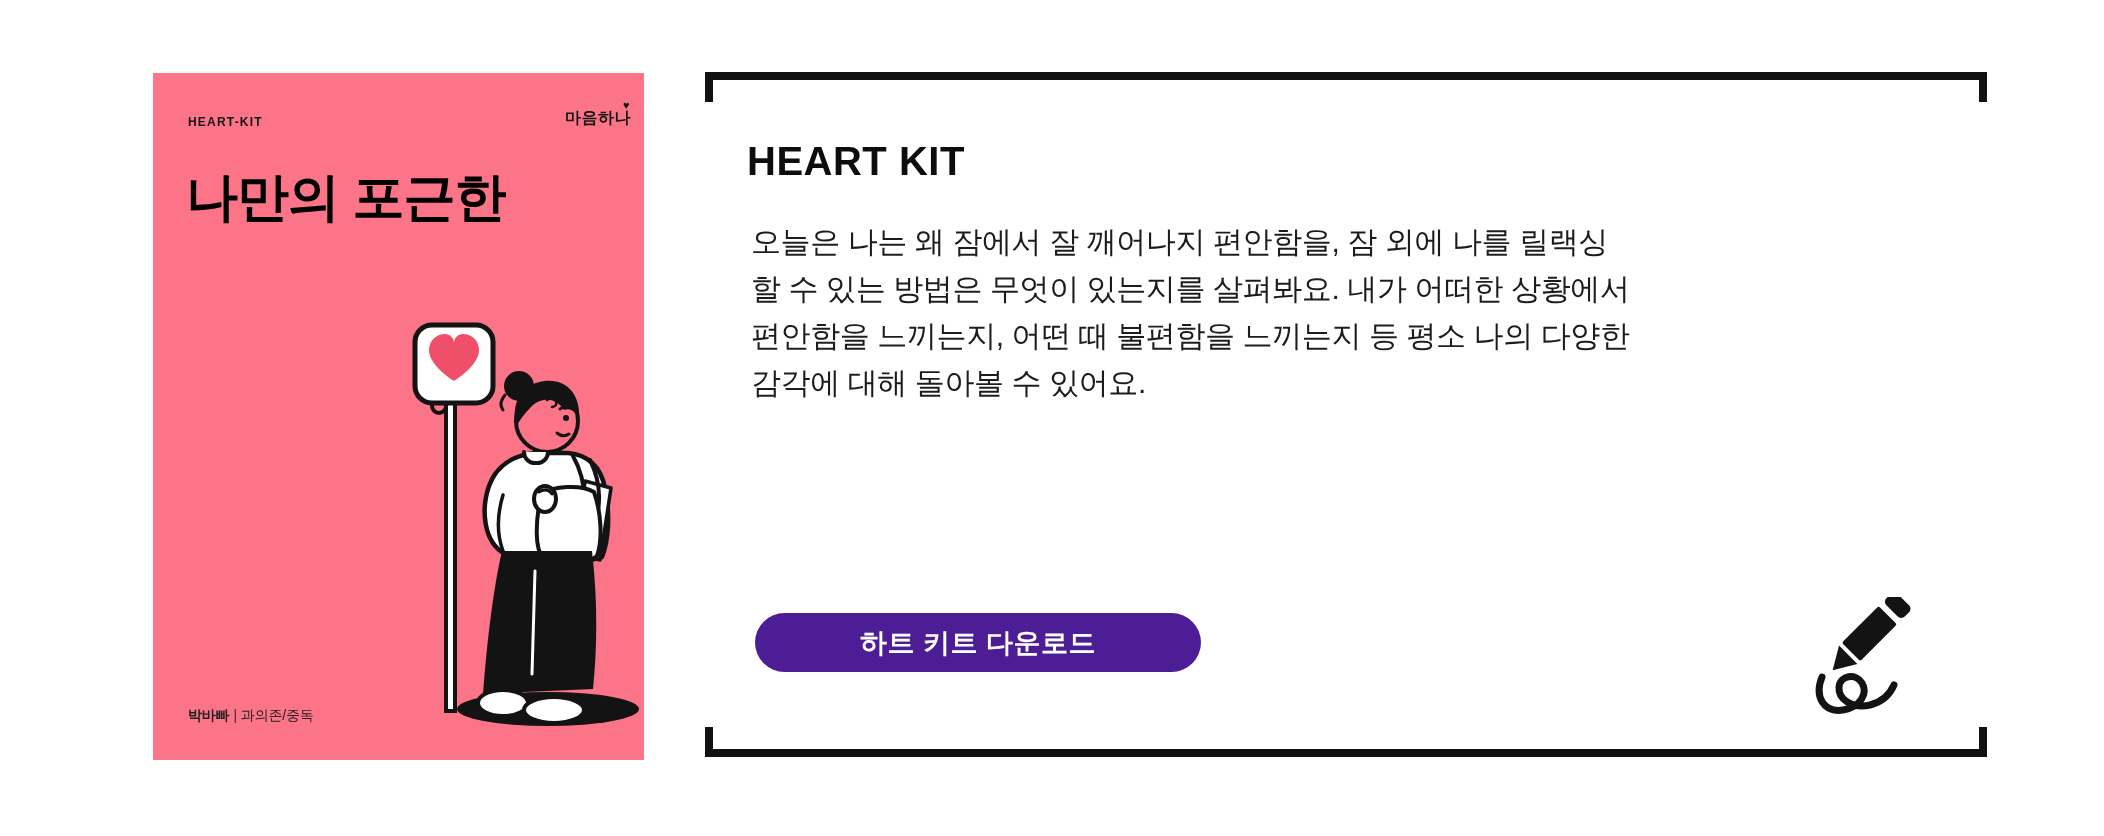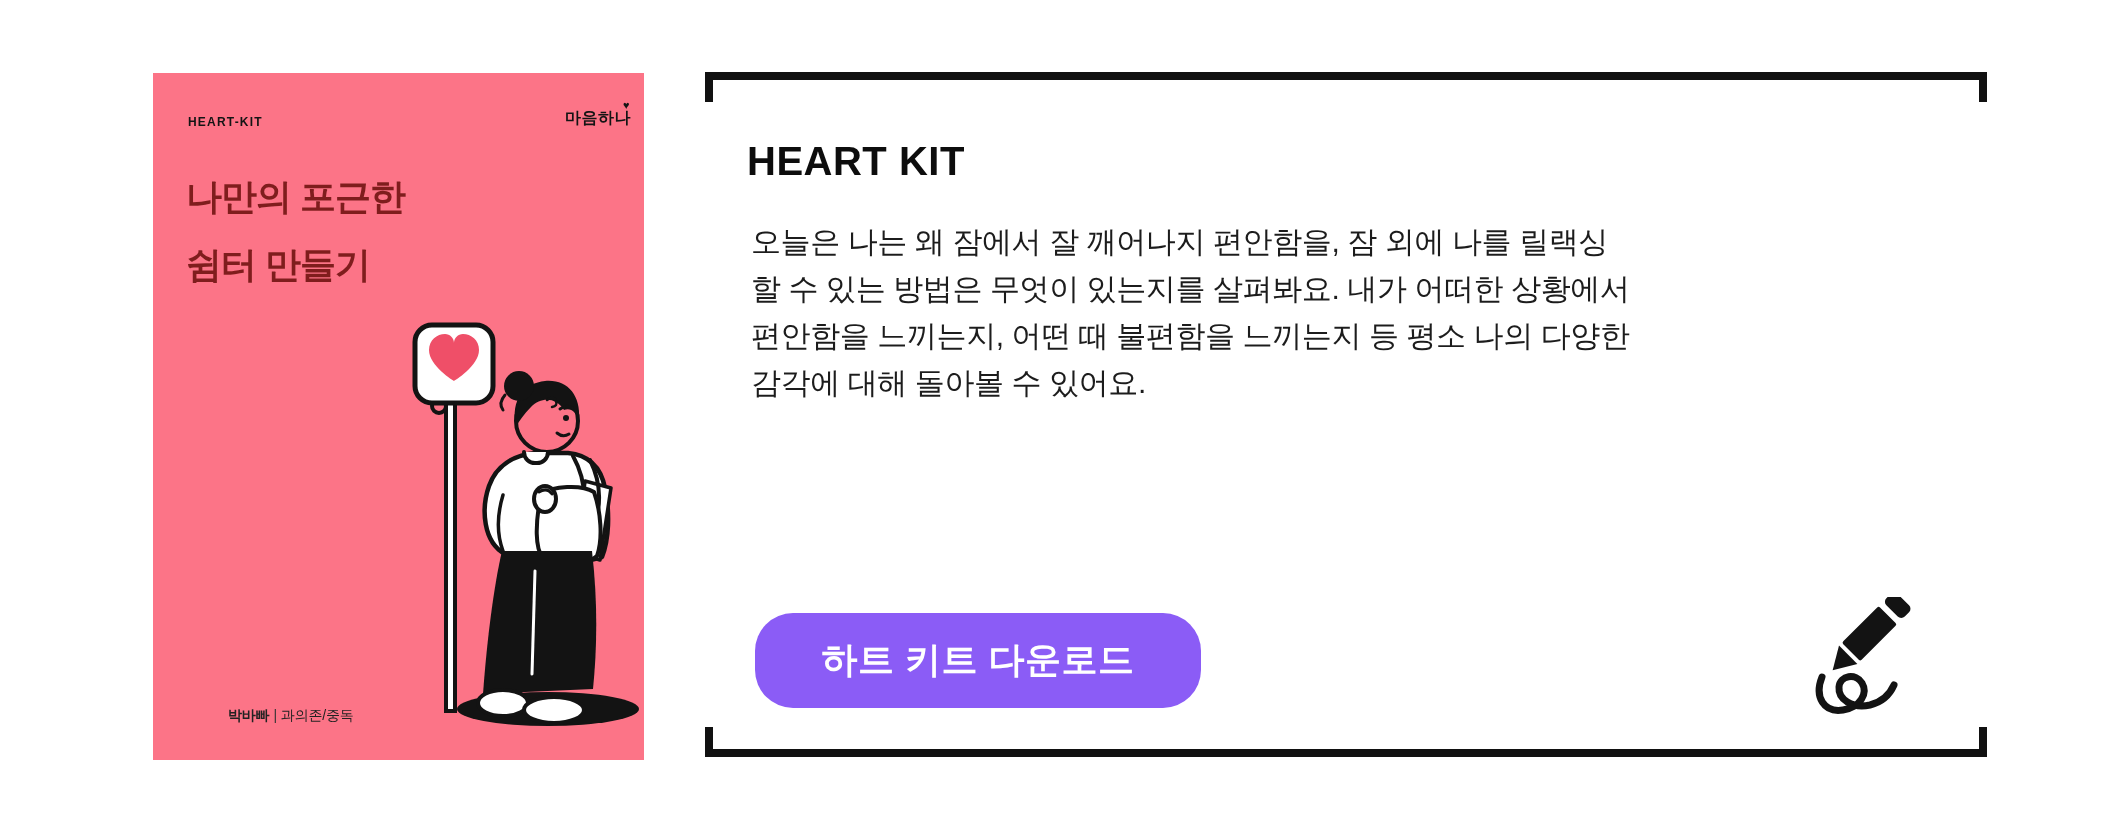--- a/index.html
+++ b/index.html
@@ -21,28 +21,28 @@
   }
   .poster-logo {
     position:absolute; right:13px; top:35px;
     font-size:16px; font-weight:800; color:#141414; letter-spacing:0.5px;
   }
   .poster-logo .logo-heart {
     position:absolute; top:-8px; right:1px; font-size:11px; line-height:1; color:#141414;
   }
   .poster-title {
     position:absolute; left:33px; top:90px;
-    font-size:36px; line-height:68px; font-weight:900;
-    letter-spacing:-1px; color:#7f1d1d;
+    font-size:52px; line-height:68px; font-weight:900;
+    letter-spacing:-1px; color:#000000;
   }
   .poster-credit {
     position:absolute; left:35px; top:634px;
     font-size:14px; color:#222; letter-spacing:-0.2px;
   }
-  .poster-credit .credit-author { font-weight:800;margin-left:40px; }
+  .poster-credit .credit-author { font-weight:800; }
   .poster-credit .credit-divider { padding:0 4px; color:#333; }
   .illustration {
     position:absolute; left:0; top:240px; width:491px; height:447px;
   }
 
   
   .panel {
     position:absolute; left:705px; top:72px; width:1282px; height:685px;
   }
   .frame-bar { position:absolute; left:0; right:0; height:8px; background:#111; }
@@ -59,24 +59,24 @@
     font-size:40px; line-height:1; font-weight:900;
     letter-spacing:0.5px; color:#0d0d0d;
   }
   .panel-paragraph {
     position:absolute; left:46px; top:146px;
     font-size:30px; line-height:47px; font-weight:400;
     color:#1c1c1c; letter-spacing:-0.4px;
   }
   .download-button {
     position:absolute; left:50px; top:541px;
-    width:446px; height:95px; border:none; border-radius:38px;
-    background:#8b5cf6; color:#ffffff;
+    width:446px; height:59px; border:none; border-radius:38px;
+    background:#4c1d95; color:#ffffff;
     font-family:"Liberation Sans", sans-serif;
-    font-size:36px; font-weight:600; letter-spacing:0.5px;
+    font-size:27px; font-weight:600; letter-spacing:0.5px;
     display:flex; align-items:center; justify-content:center;
     cursor:pointer;
   }
   .pencil-icon {
     position:absolute; right:62px; bottom:28px; width:115px; height:132px;
   }
 </style>
 </head>
 <body>
 
@@ -85,21 +85,20 @@
   <div class="poster">
     <div class="poster-kicker">HEART-KIT</div>
 
     <div class="poster-logo">
       <span>마음하나</span>
       <span class="logo-heart">♥</span>
     </div>
 
     <div class="poster-title">
       <div>나만의 포근한</div>
-      <div>쉼터 만들기</div>
     </div>
 
     <svg class="illustration" viewBox="0 0 491 447" aria-hidden="true">
 
       <ellipse cx="395" cy="396" rx="91" ry="17" fill="#131313"></ellipse>
 
       <rect x="293" y="86" width="9" height="312" fill="#ffffff" stroke="#131313" stroke-width="4"></rect>
       <circle cx="286" cy="93" r="7" fill="none" stroke="#131313" stroke-width="4"></circle>
 
       <rect x="262" y="12" width="78" height="78" rx="17" fill="#ffffff" stroke="#131313" stroke-width="5"></rect>

